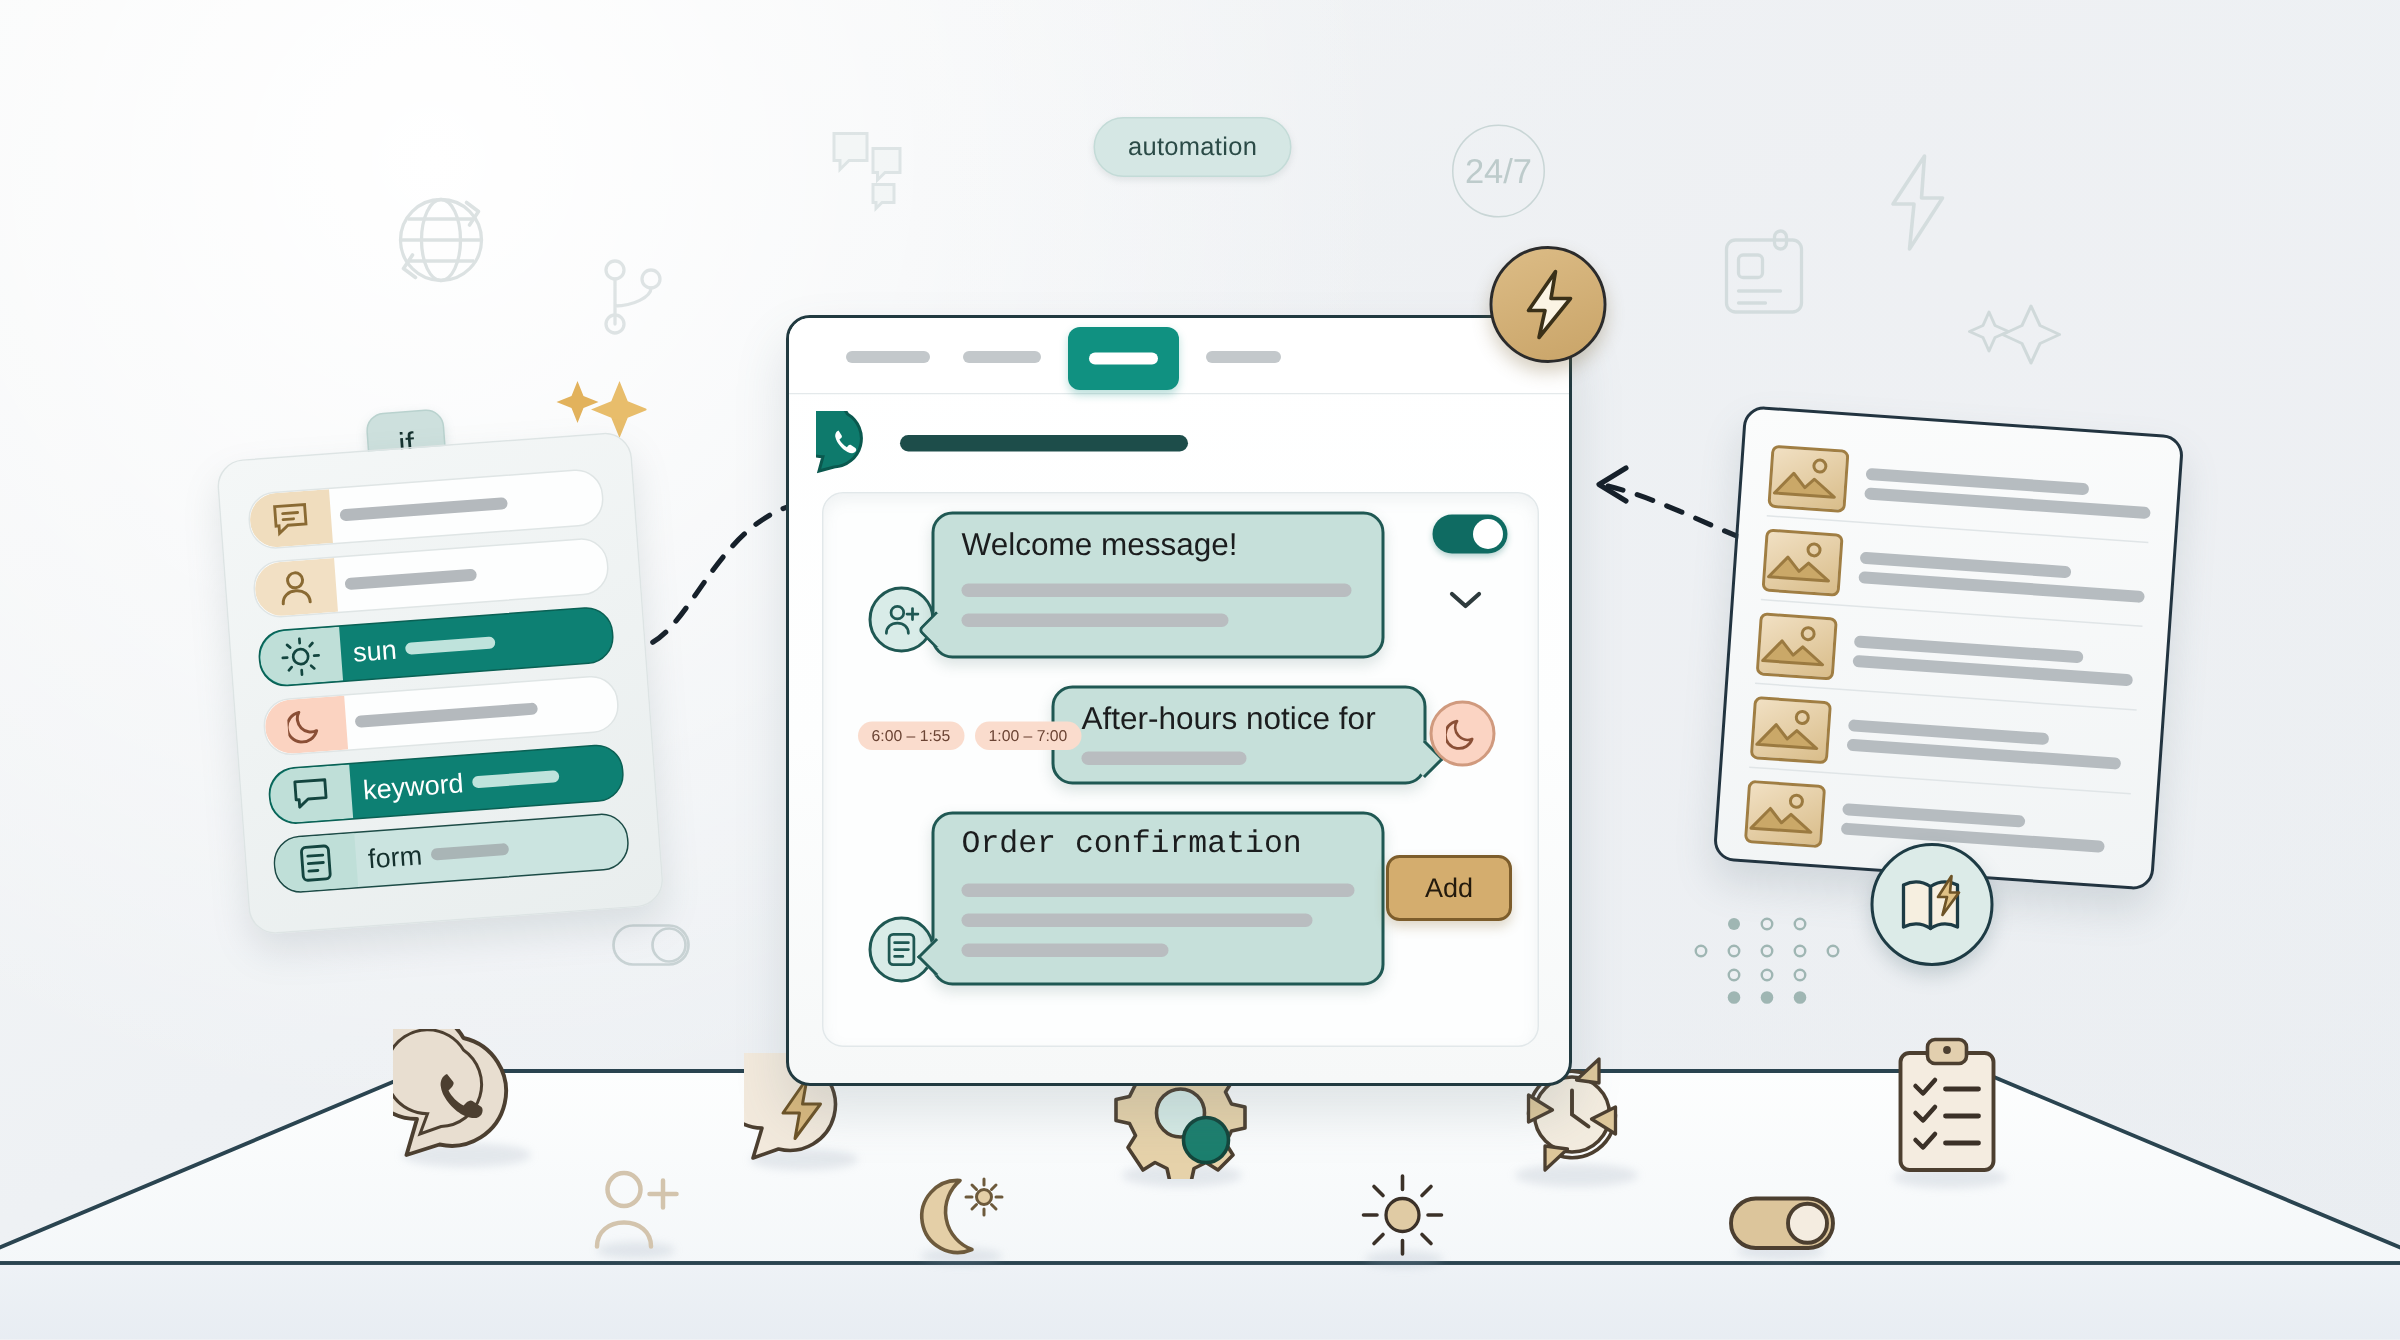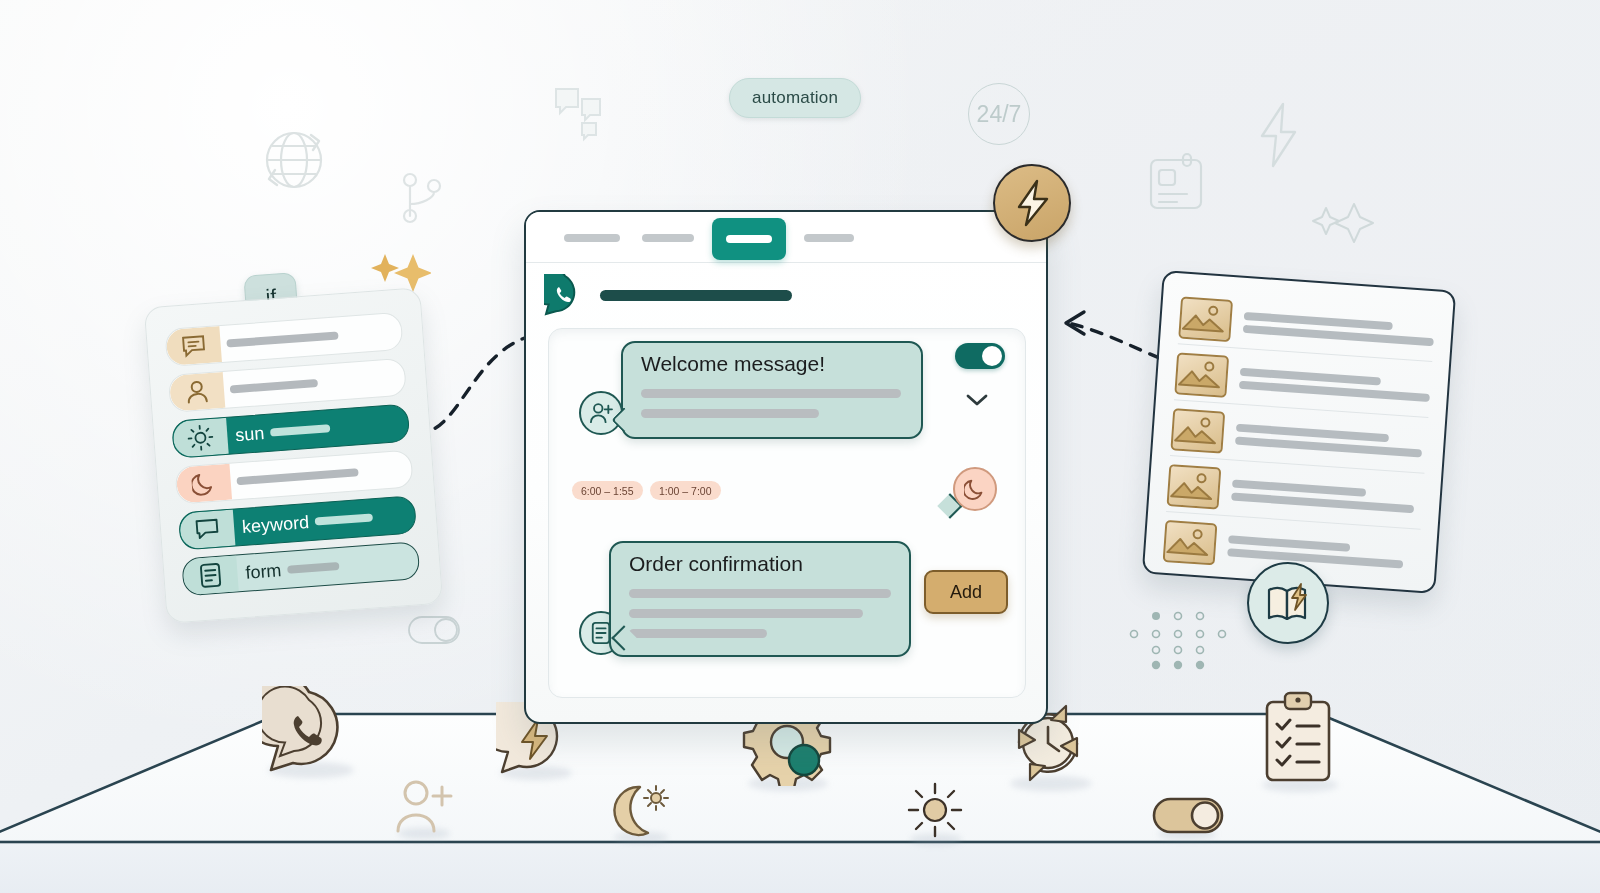--- a/index.html
+++ b/index.html
@@ -535,36 +535,40 @@
             <path d="M21 4v8M17 8h8"></path>
         </svg>
       </span>
       <div class="bubble" style="left:72px;top:12px;width:298px;height:94px;">
         <span class="btxt">Welcome message!</span>
         <i class="bline" style="left:18px;top:46px;width:260px;"></i>
         <i class="bline" style="left:18px;top:66px;width:178px;"></i>
       </div>
       <span class="tail" style="left:66px;top:82px;transform:rotate(45deg);border-radius:0 0 0 4px;"></span>
 
+      <div class="bubble" style="left:152px;top:128px;width:246px;height:62px;">
+        <span class="btxt">After-hours notice for</span>
+        <i class="bline" style="left:18px;top:42px;width:110px;"></i>
+      </div>
       <span class="tail" style="left:392px;top:168px;transform:rotate(-135deg);"></span>
       <span class="side-ico" style="left:404px;top:138px;background:#fbd4c3;border:2px solid #d09a7e;">
         <svg width="22" height="22" viewBox="0 0 24 24" fill="none" stroke="#8a4f36" stroke-width="2" stroke-linejoin="round">
           <path d="M19 16A9 9 0 0 1 8 3a10 10 0 1 0 11 13z"></path>
         </svg>
       </span>
       <span class="timebadge" style="left:23px;top:152px;">6:00 – 1:55</span>
       <span class="timebadge" style="left:101px;top:152px;">1:00 – 7:00</span>
 
       <span class="side-ico" style="left:30px;top:282px;background:#d9ece8;border:2px solid #1f5853;">
         <svg width="22" height="24" viewBox="0 0 24 26" fill="none" stroke="#1f5853" stroke-width="2" stroke-linecap="round">
           <rect x="3" y="2" width="18" height="22" rx="3"></rect>
             <path d="M7 8h10M7 13h10M7 18h6"></path>
         </svg>
       </span>
-      <div class="bubble" style="left:60px;top:212px;width:298px;height:112px;">
+      <div class="bubble" style="left:72px;top:212px;width:298px;height:112px;font-family:Liberation Mono, monospace;">
         <span class="btxt">Order confirmation</span>
         <i class="bline" style="left:18px;top:46px;width:262px;"></i>
         <i class="bline" style="left:18px;top:66px;width:234px;"></i>
         <i class="bline" style="left:18px;top:86px;width:138px;"></i>
       </div>
       <span class="tail" style="left:66px;top:300px;transform:rotate(45deg);"></span>
 
       <span class="toggle-on" style="left:406px;top:14px;">
           <i></i>
         </span>

